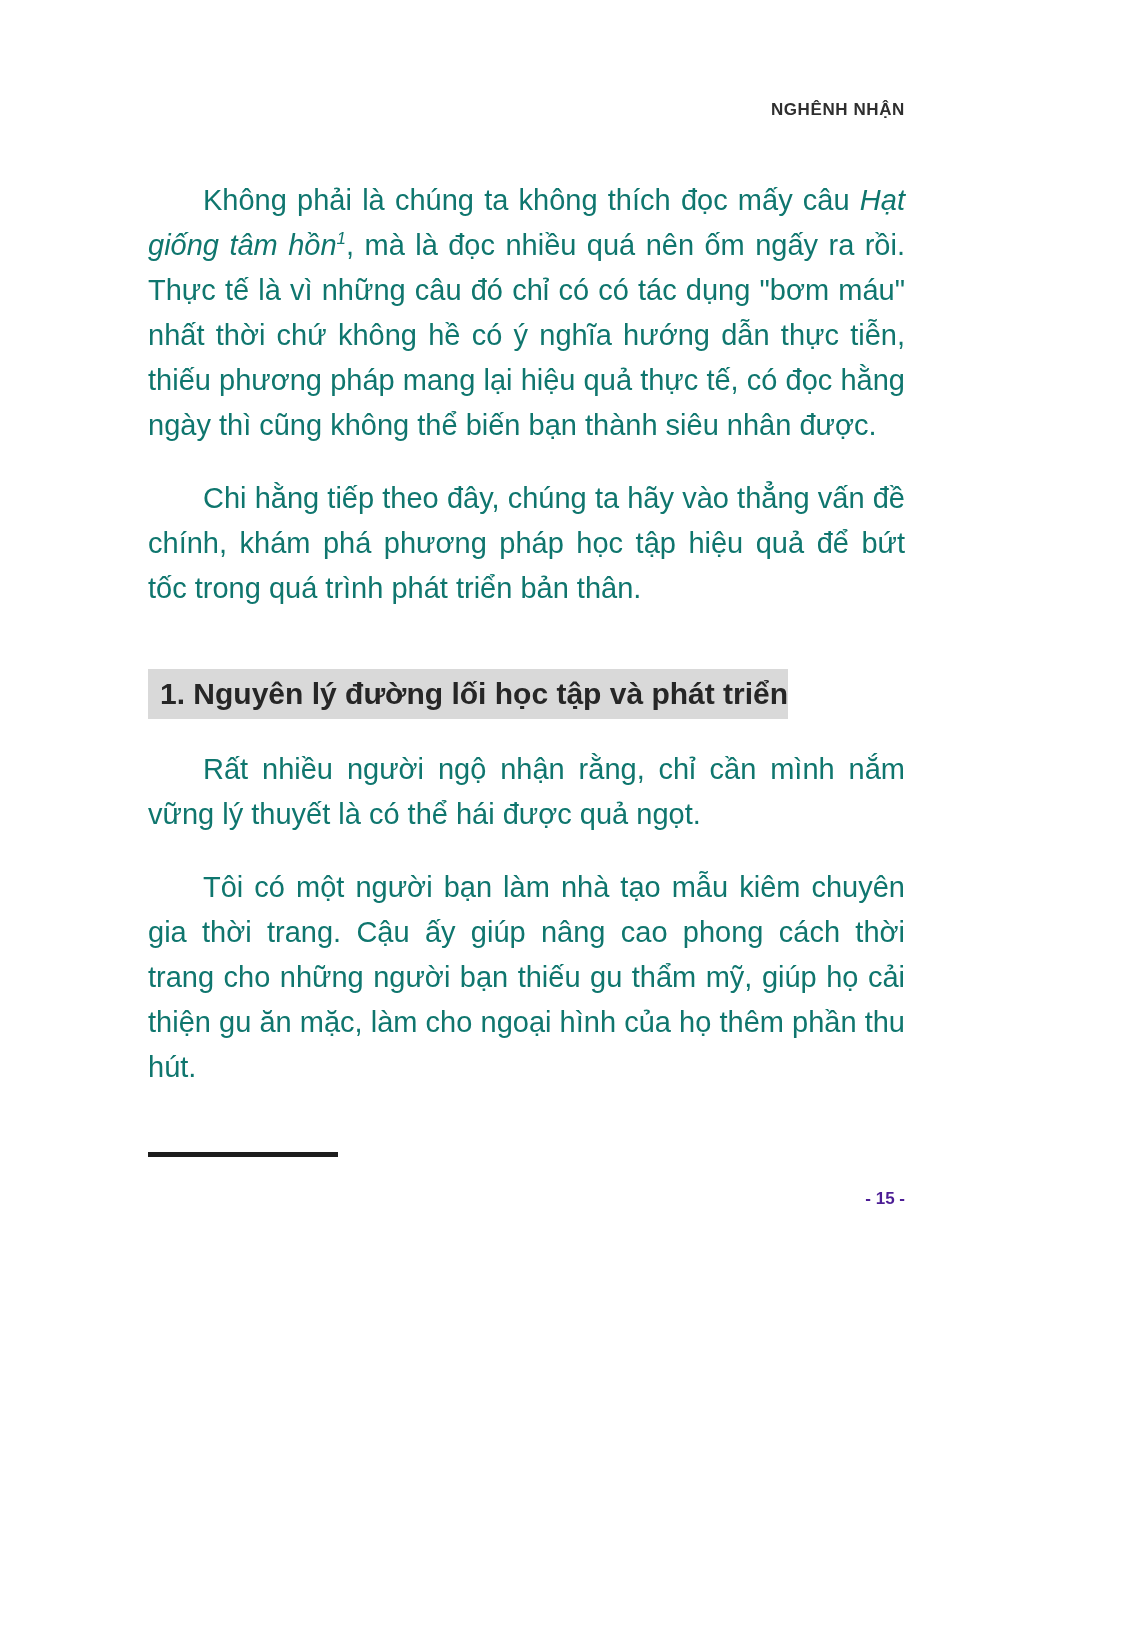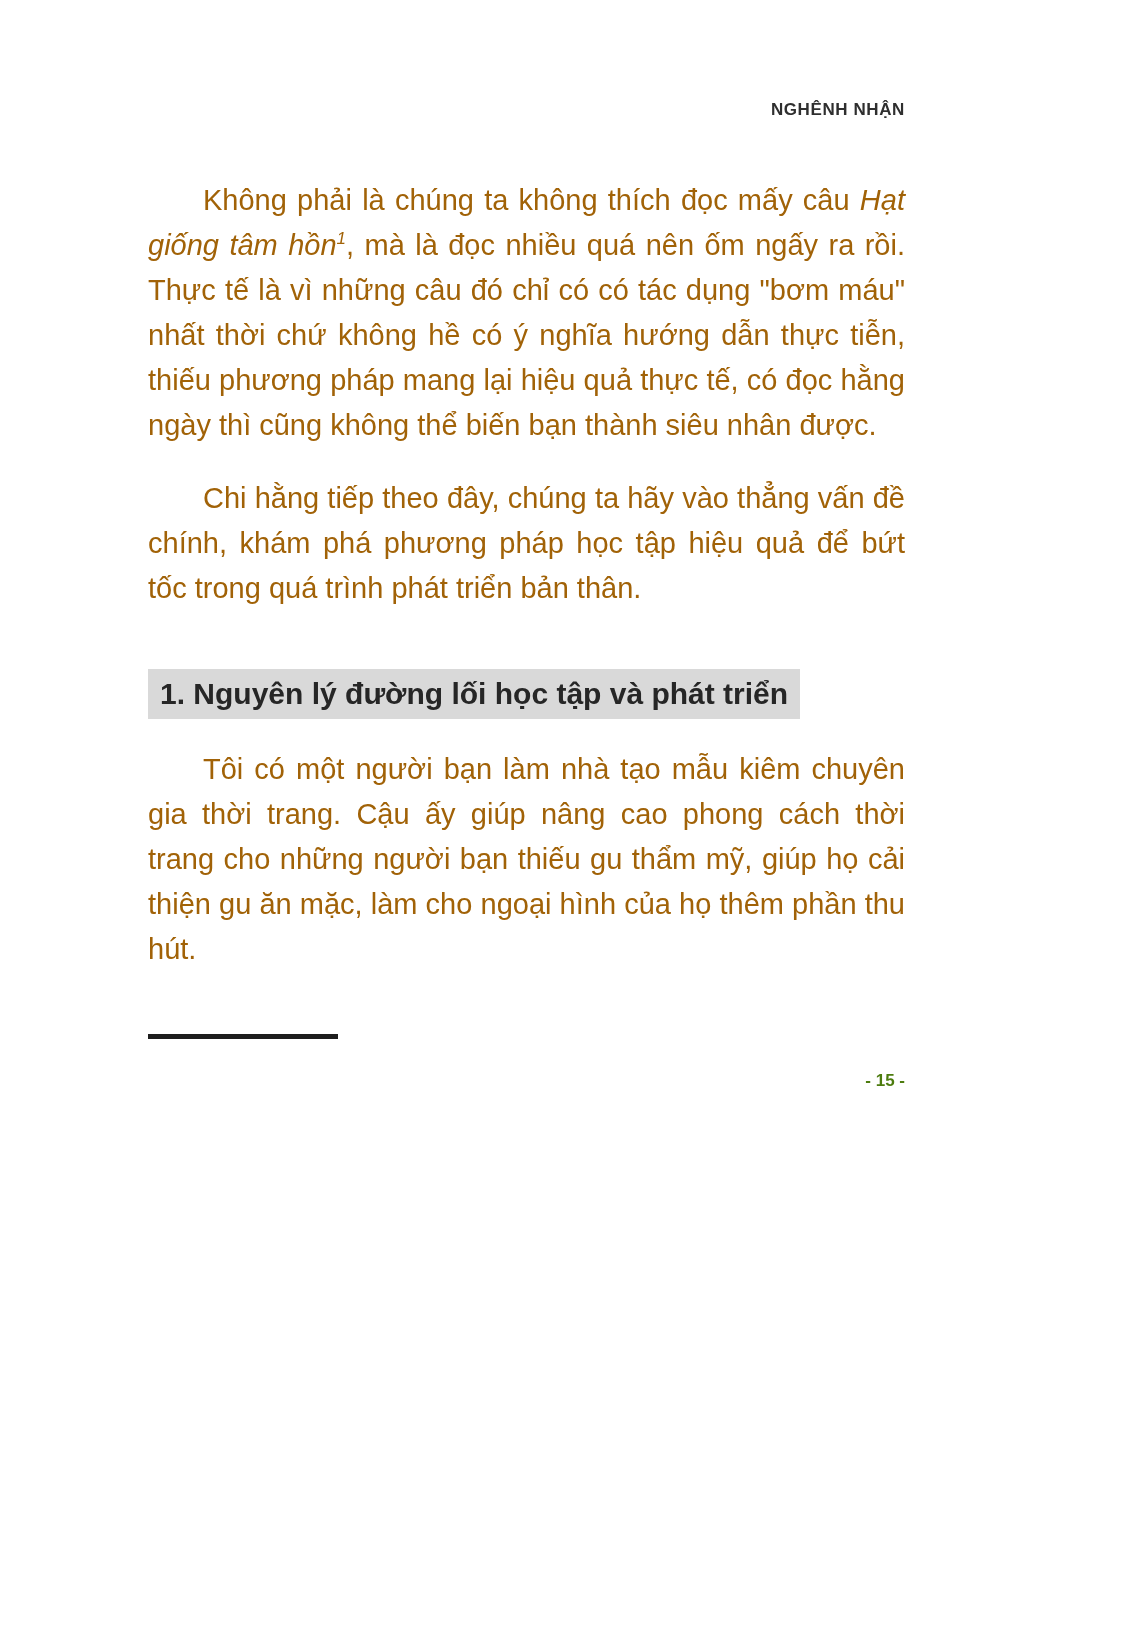--- a/index.html
+++ b/index.html
@@ -21,40 +21,40 @@
     letter-spacing: 0.6px;
     color: #2f2f2f;
     margin-bottom: 58px;
   }
   .body-para {
     font-size: 29px;
     line-height: 45px;
     text-align: justify;
     text-indent: 55px;
     margin-bottom: 28px;
-    color: #a16207;
+    color: #0f766e;
   }
   .body-para em { font-style: italic; }
   .fn-ref {
     font-style: italic;
     font-size: 17px;
     line-height: 0;
     vertical-align: super;
   }
   .heading-row {
     margin: 58px 0 28px 0;
   }
   .section-heading {
     display: inline-block;
     font-size: 30px;
     line-height: 34px;
     font-weight: 700;
     color: #262626;
     background: #d9d9d9;
-    padding: 8px 12px 8px 12px;
+    padding: 8px 0 8px 12px;
   }
   .footnote-rule {
     width: 190px;
     height: 5px;
     background: #1d1d1d;
     margin-top: 62px;
     margin-bottom: 18px;
   }
   .footnote {
     font-size: 23px;
@@ -66,40 +66,41 @@
   .footnote .fn-marker {
     font-size: 14px;
     font-style: normal;
     line-height: 0;
     vertical-align: super;
   }
   .page-number {
     text-align: right;
     font-size: 17px;
     font-weight: 700;
-    color: #4d7c0f;
+    color: #4c1d95;
     margin-top: 32px;
   }
 </style>
 </head>
 <body>
 
 <div class="page">
 
   <div class="running-head">NGHÊNH NHẬN</div>
 
   <p class="body-para"><span>Không phải là chúng ta không thích đọc mấy câu </span><em>Hạt giống tâm hồn</em><sup class="fn-ref">1</sup><span>, mà là đọc nhiều quá nên ốm ngấy ra rồi. Thực tế là vì những câu đó chỉ có có tác dụng "bơm máu" nhất thời chứ không hề có ý nghĩa hướng dẫn thực tiễn, thiếu phương pháp mang lại hiệu quả thực tế, có đọc hằng ngày thì cũng không thể biến bạn thành siêu nhân được.</span></p>
 
   <p class="body-para">Chi hằng tiếp theo đây, chúng ta hãy vào thẳng vấn đề chính, khám phá phương pháp học tập hiệu quả để bứt tốc trong quá trình phát triển bản thân.</p>
 
 
   <div class="heading-row">
     <h2 class="section-heading">1. Nguyên lý đường lối học tập và phát triển</h2>
   </div>
 
+  <p class="body-para">Rất nhiều người ngộ nhận rằng, chỉ cần mình nắm vững lý thuyết là có thể hái được quả ngọt.</p>
 
   <p class="body-para">Tôi có một người bạn làm nhà tạo mẫu kiêm chuyên gia thời trang. Cậu ấy giúp nâng cao phong cách thời trang cho những người bạn thiếu gu thẩm mỹ, giúp họ cải thiện gu ăn mặc, làm cho ngoại hình của họ thêm phần thu hút.</p>
 
   <div class="footnote-rule"></div>
 
 
   <div class="page-number">- 15 -</div>
 
 </div>
 

